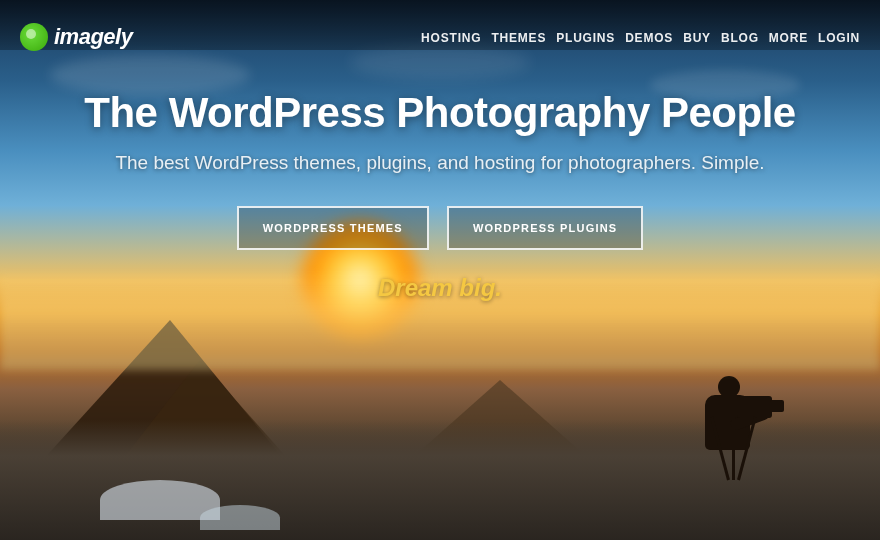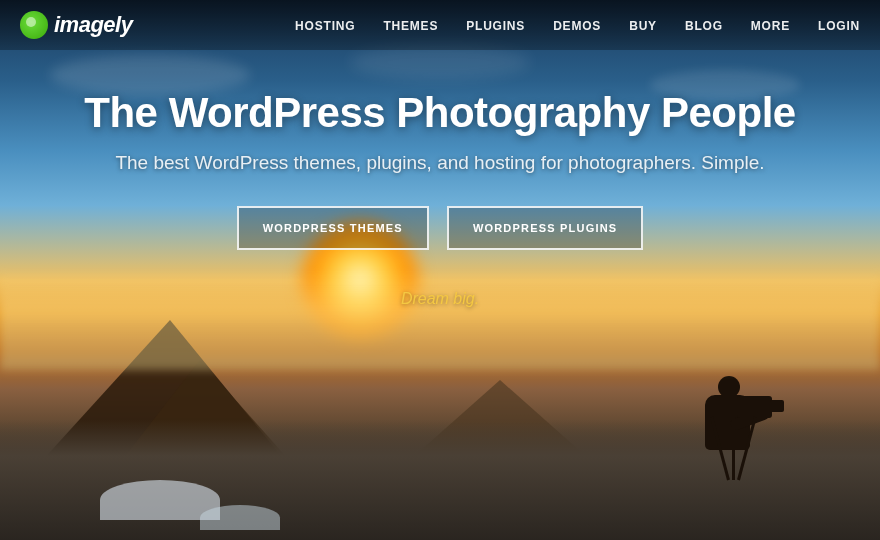--- a/index.html
+++ b/index.html
@@ -235,21 +235,21 @@
       top: 0;
       left: 0;
       width: 880px;
       height: 50px;
       background: linear-gradient(180deg, rgba(0,0,0,0.65) 0%, rgba(0,0,0,0.3) 100%);
     }
 
     
     .navbar {
       position: absolute;
-      top: 0;
+      top: 12px;
       left: 0;
       width: 880px;
       height: 50px;
       display: flex;
       align-items: center;
       padding: 16px 20px;
       z-index: 10;
     }
 
     .logo {
@@ -286,21 +286,21 @@
       font-size: 22px;
       font-weight: bold;
       font-style: italic;
       letter-spacing: -0.5px;
     }
 
     .nav-links {
       margin-left: auto;
       display: flex;
       align-items: center;
-      gap: 28px;
+      gap: 10px;
       list-style: none;
     }
 
     .nav-links li a {
       color: rgba(255,255,255,0.92);
       text-decoration: none;
       font-size: 12px;
       font-weight: 600;
       letter-spacing: 0.8px;
       text-transform: uppercase;
@@ -334,43 +334,43 @@
       font-weight: 400;
       text-shadow: 0 1px 4px rgba(0,0,0,0.5);
       margin-bottom: 32px;
     }
 
     
     .cta-buttons {
       display: flex;
       justify-content: center;
       gap: 18px;
-      margin-bottom: 40px;
+      margin-bottom: 24px;
     }
 
     .cta-btn {
       border: 2px solid rgba(255,255,255,0.85);
       background: rgba(0,0,0,0.25);
       color: #ffffff;
       padding: 14px 24px;
       font-size: 11px;
       font-weight: 700;
       letter-spacing: 1.2px;
       text-transform: uppercase;
       cursor: pointer;
       text-decoration: none;
       display: inline-block;
       transition: background 0.2s;
       white-space: nowrap;
     }
 
     .dream-text {
       color: #f5c842;
-      font-size: 16px;
-      font-weight: 400;
+      font-size: 24px;
+      font-weight: 700;
       font-style: italic;
       text-shadow: 0 1px 4px rgba(0,0,0,0.4);
     }
 
     
     .cloud1 {
       position: absolute;
       top: 55px;
       left: 50px;
       width: 200px;

